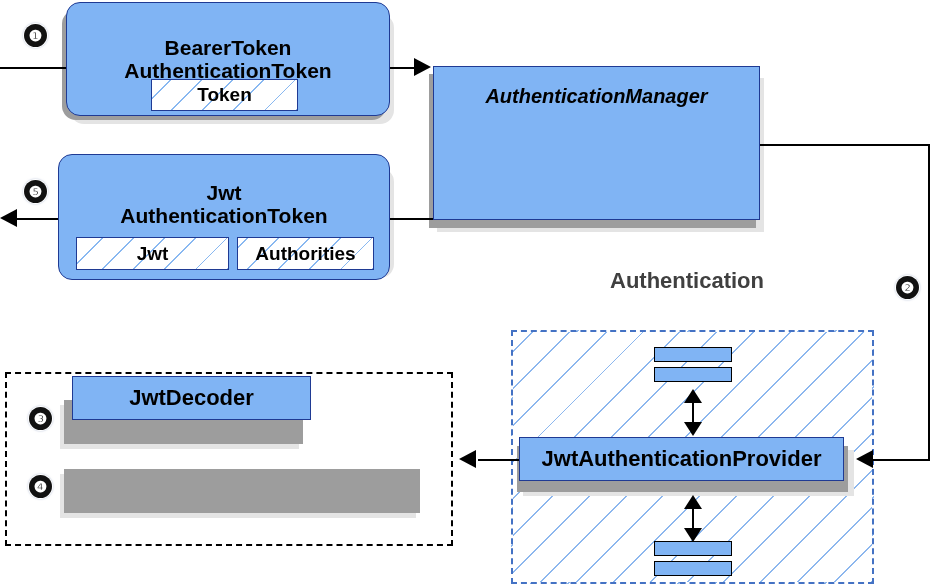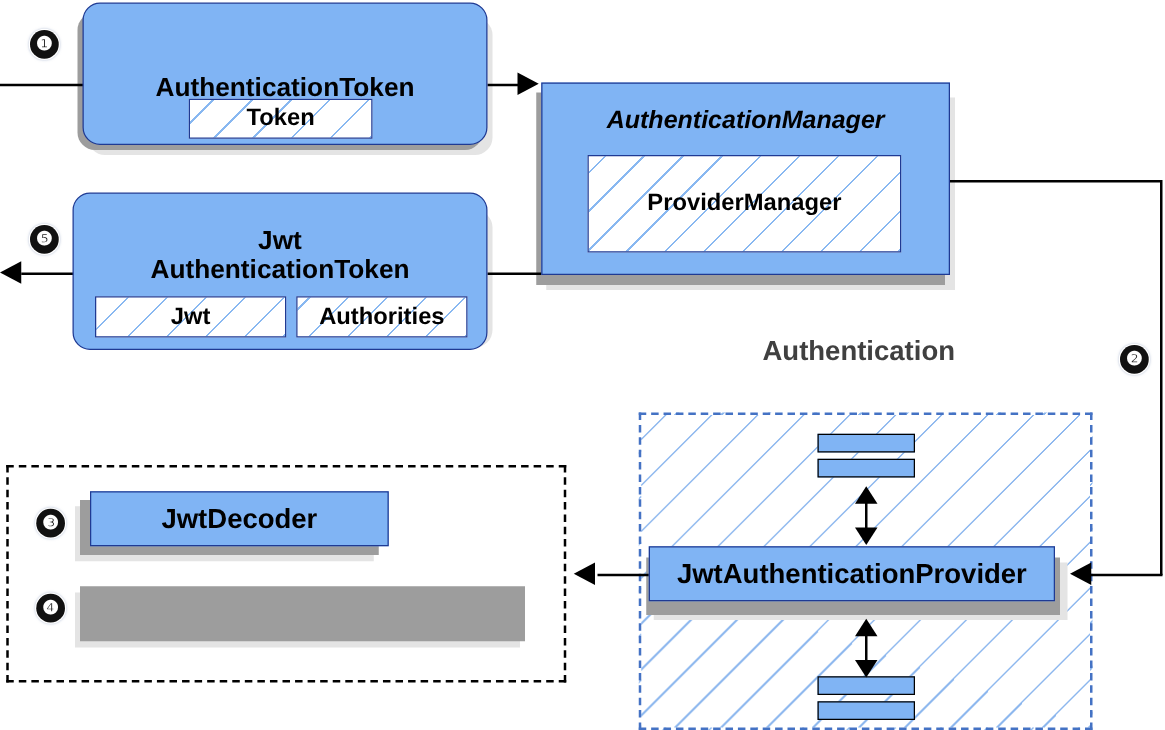--- a/index.html
+++ b/index.html
@@ -184,39 +184,36 @@
 
   <div class="hline" style="left:0px; top:67px; width:68px;"></div>
 
   <div class="bullet" style="left:24px; top:24px;">❶</div>
 
   <div class="shadow-light rounded" style="left:70px; top:14px; width:324px; height:110px;"></div>
   <div class="shadow-dark rounded" style="left:62px; top:10px; width:324px; height:110px;"></div>
 
   <div class="node rounded" style="left:66px; top:2px; width:324px; height:114px;">
     <div class="t-title-2line">
-      <br>
+      <span>BearerToken</span><br>
       <span>AuthenticationToken</span>
     </div>
   </div>
   <div class="field t-field" style="left:151px; top:79px; width:147px; height:32px;">
     <span>Token</span>
   </div>
 
   <div class="hline" style="left:390px; top:67px; width:30px;"></div>
   <div class="arrow-right" style="left:414px; top:58px;"></div>
 
   <div class="shadow-light" style="left:437px; top:78px; width:327px; height:154px;"></div>
   <div class="shadow-dark" style="left:429px; top:74px; width:327px; height:154px;"></div>
 
   <div class="node" style="left:433px; top:66px; width:327px; height:154px; justify-content:flex-start;">
     <div class="t-mgr" style="margin-top:18px;">AuthenticationManager</div>
-  </div>
-  <div class="field t-field" style="left:470px; top:124px; width:251px; height:78px;">
-    <span>ProviderManager</span>
   </div>
 
   <div class="bullet" style="left:24px; top:180px;">❺</div>
 
   <div class="hline" style="left:17px; top:218px; width:56px;"></div>
   <div class="arrow-left" style="left:0px; top:209px;"></div>
 
   <div class="shadow-light rounded" style="left:70px; top:168px; width:324px; height:110px;"></div>
   <div class="shadow-dark rounded" style="left:62px; top:164px; width:324px; height:110px;"></div>
 
@@ -272,20 +269,20 @@
   <div class="hline" style="left:478px; top:459px; width:53px;"></div>
   <div class="arrow-left" style="left:459px; top:450px;"></div>
 
   <div class="dashed-black" style="left:5px; top:372px; width:448px; height:174px;"></div>
 
   <div class="bullet" style="left:29px; top:407px;">❸</div>
   <div class="bullet" style="left:29px; top:475px;">❹</div>
 
   <div class="shadow-light" style="left:60px; top:405px; width:239px; height:44px;"></div>
   <div class="shadow-dark" style="left:64px; top:400px; width:239px; height:44px;"></div>
-  <div class="node" style="left:72px; top:393px; width:239px; height:44px;">
+  <div class="node" style="left:72px; top:376px; width:239px; height:44px;">
     <div class="t-prov">JwtDecoder</div>
   </div>
 
   <div class="shadow-light" style="left:60px; top:474px; width:356px; height:44px;"></div>
   <div class="shadow-dark" style="left:64px; top:469px; width:356px; height:44px;"></div>
 
 </div>
 
 </body></html>

